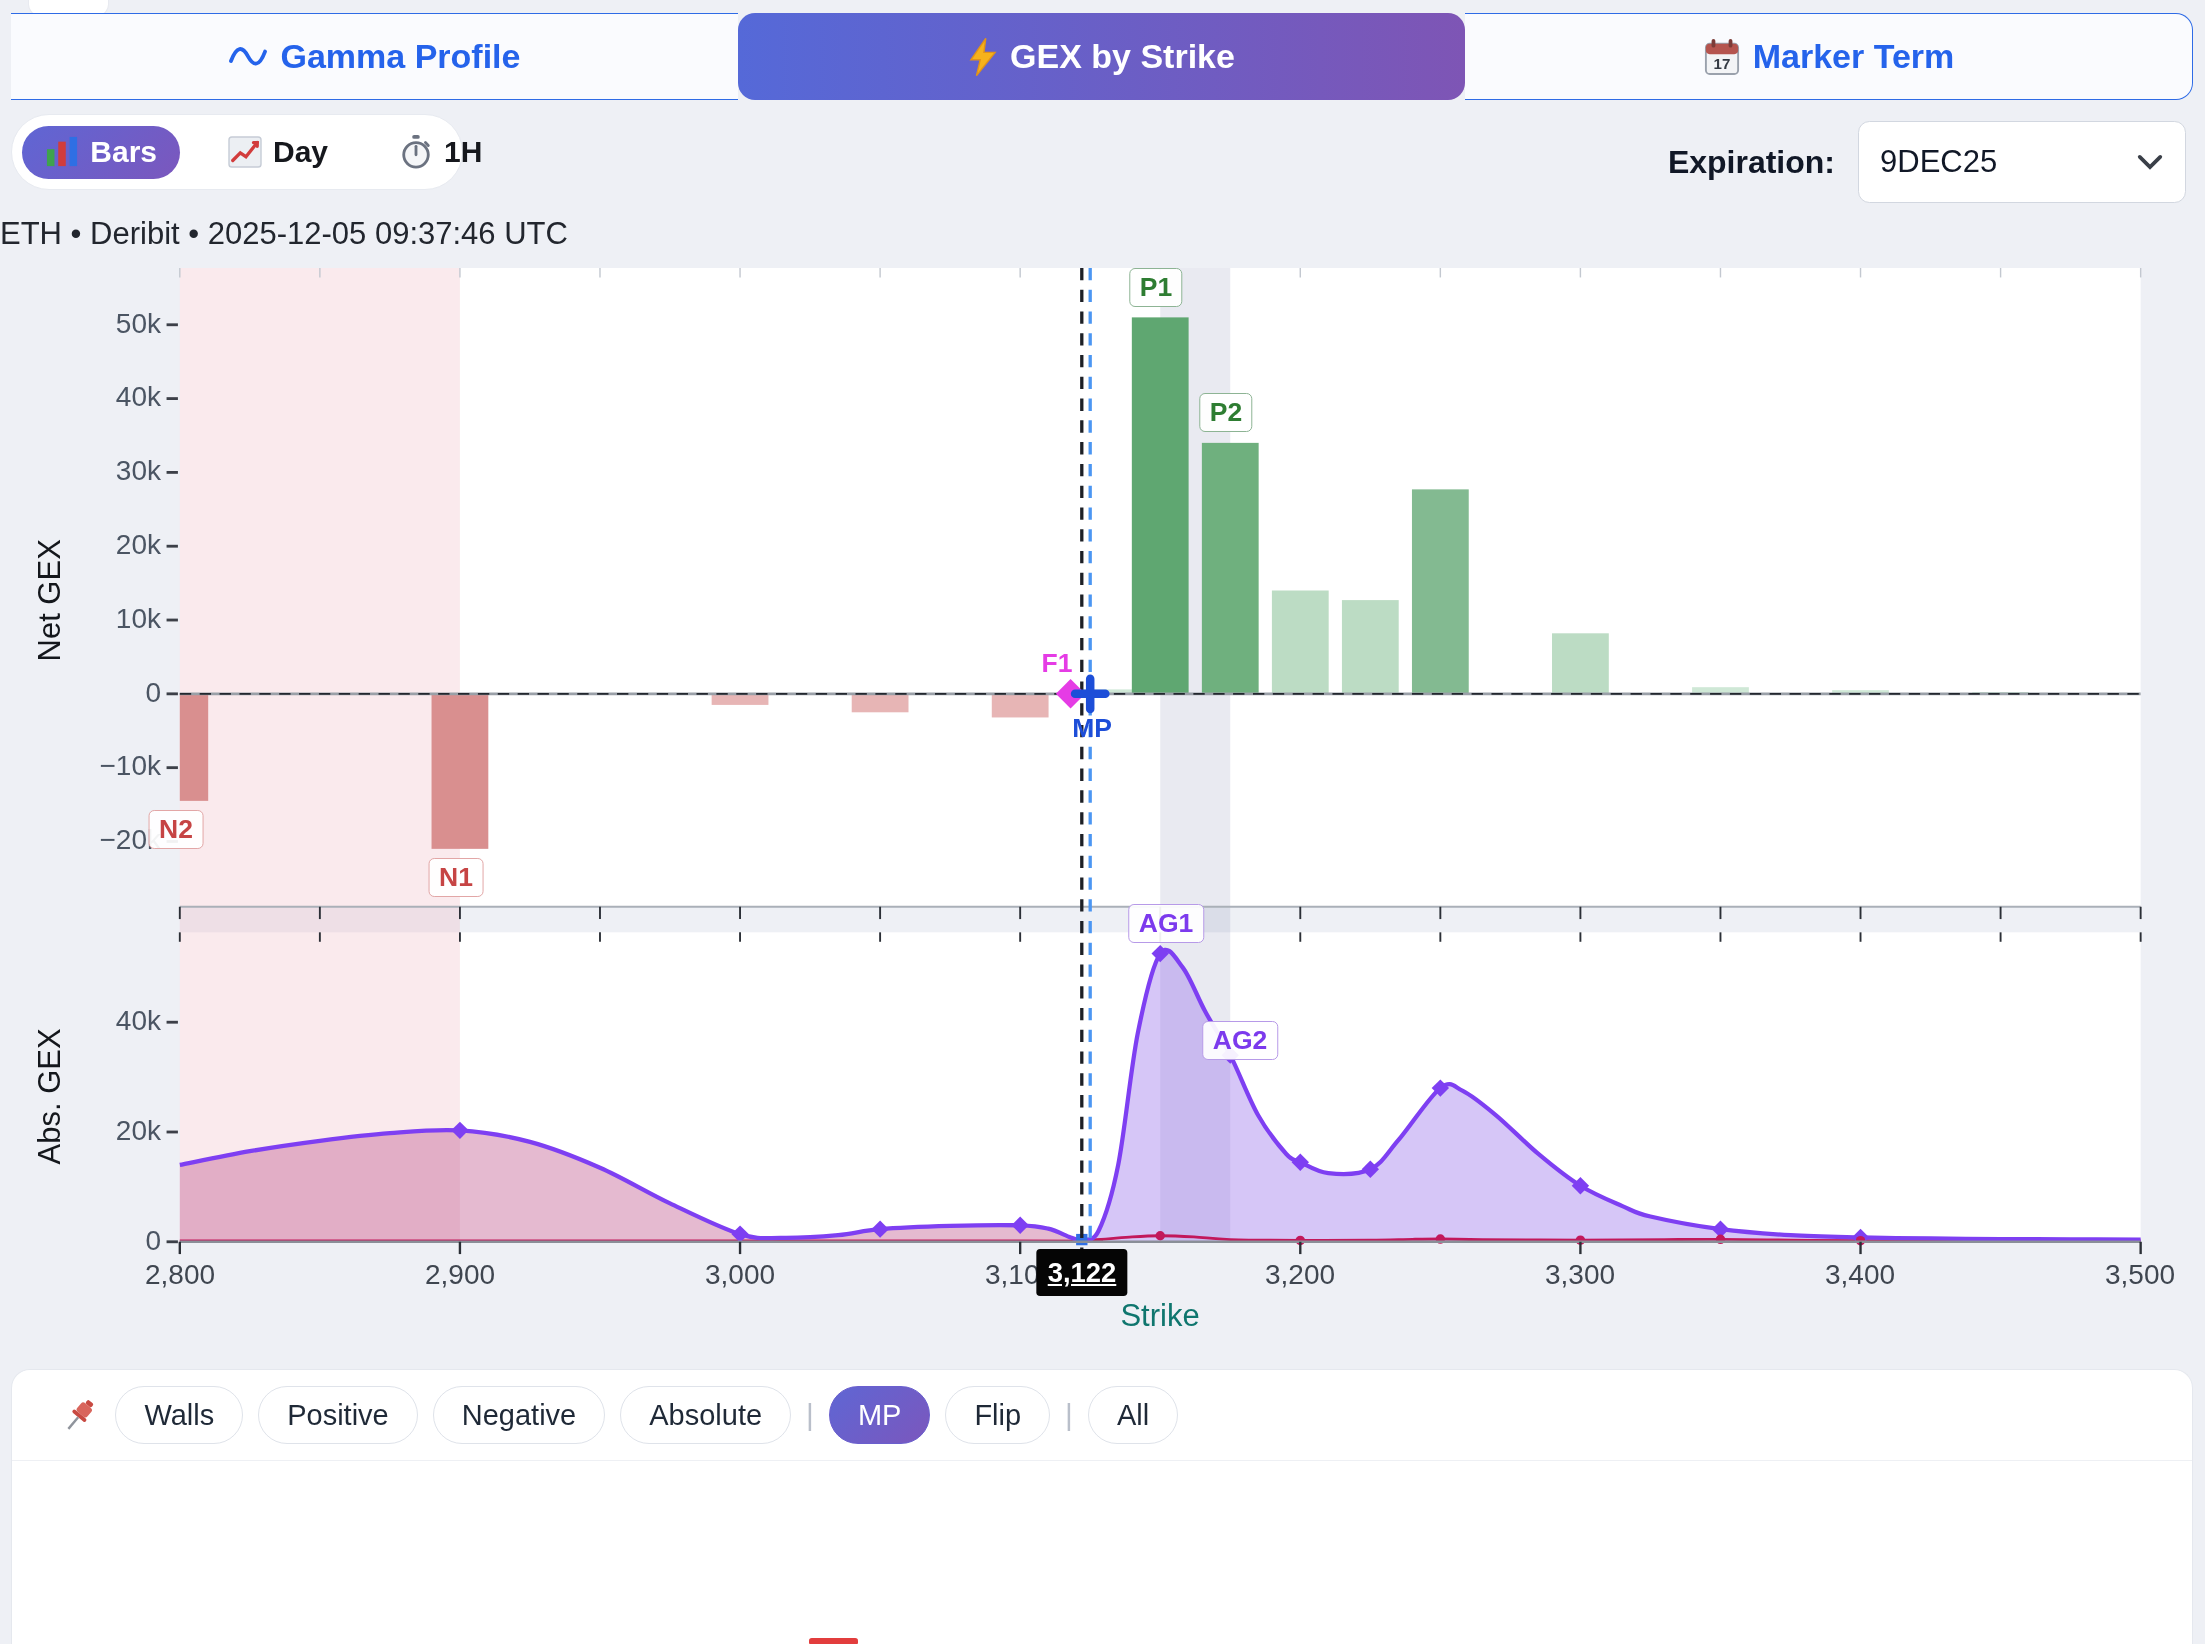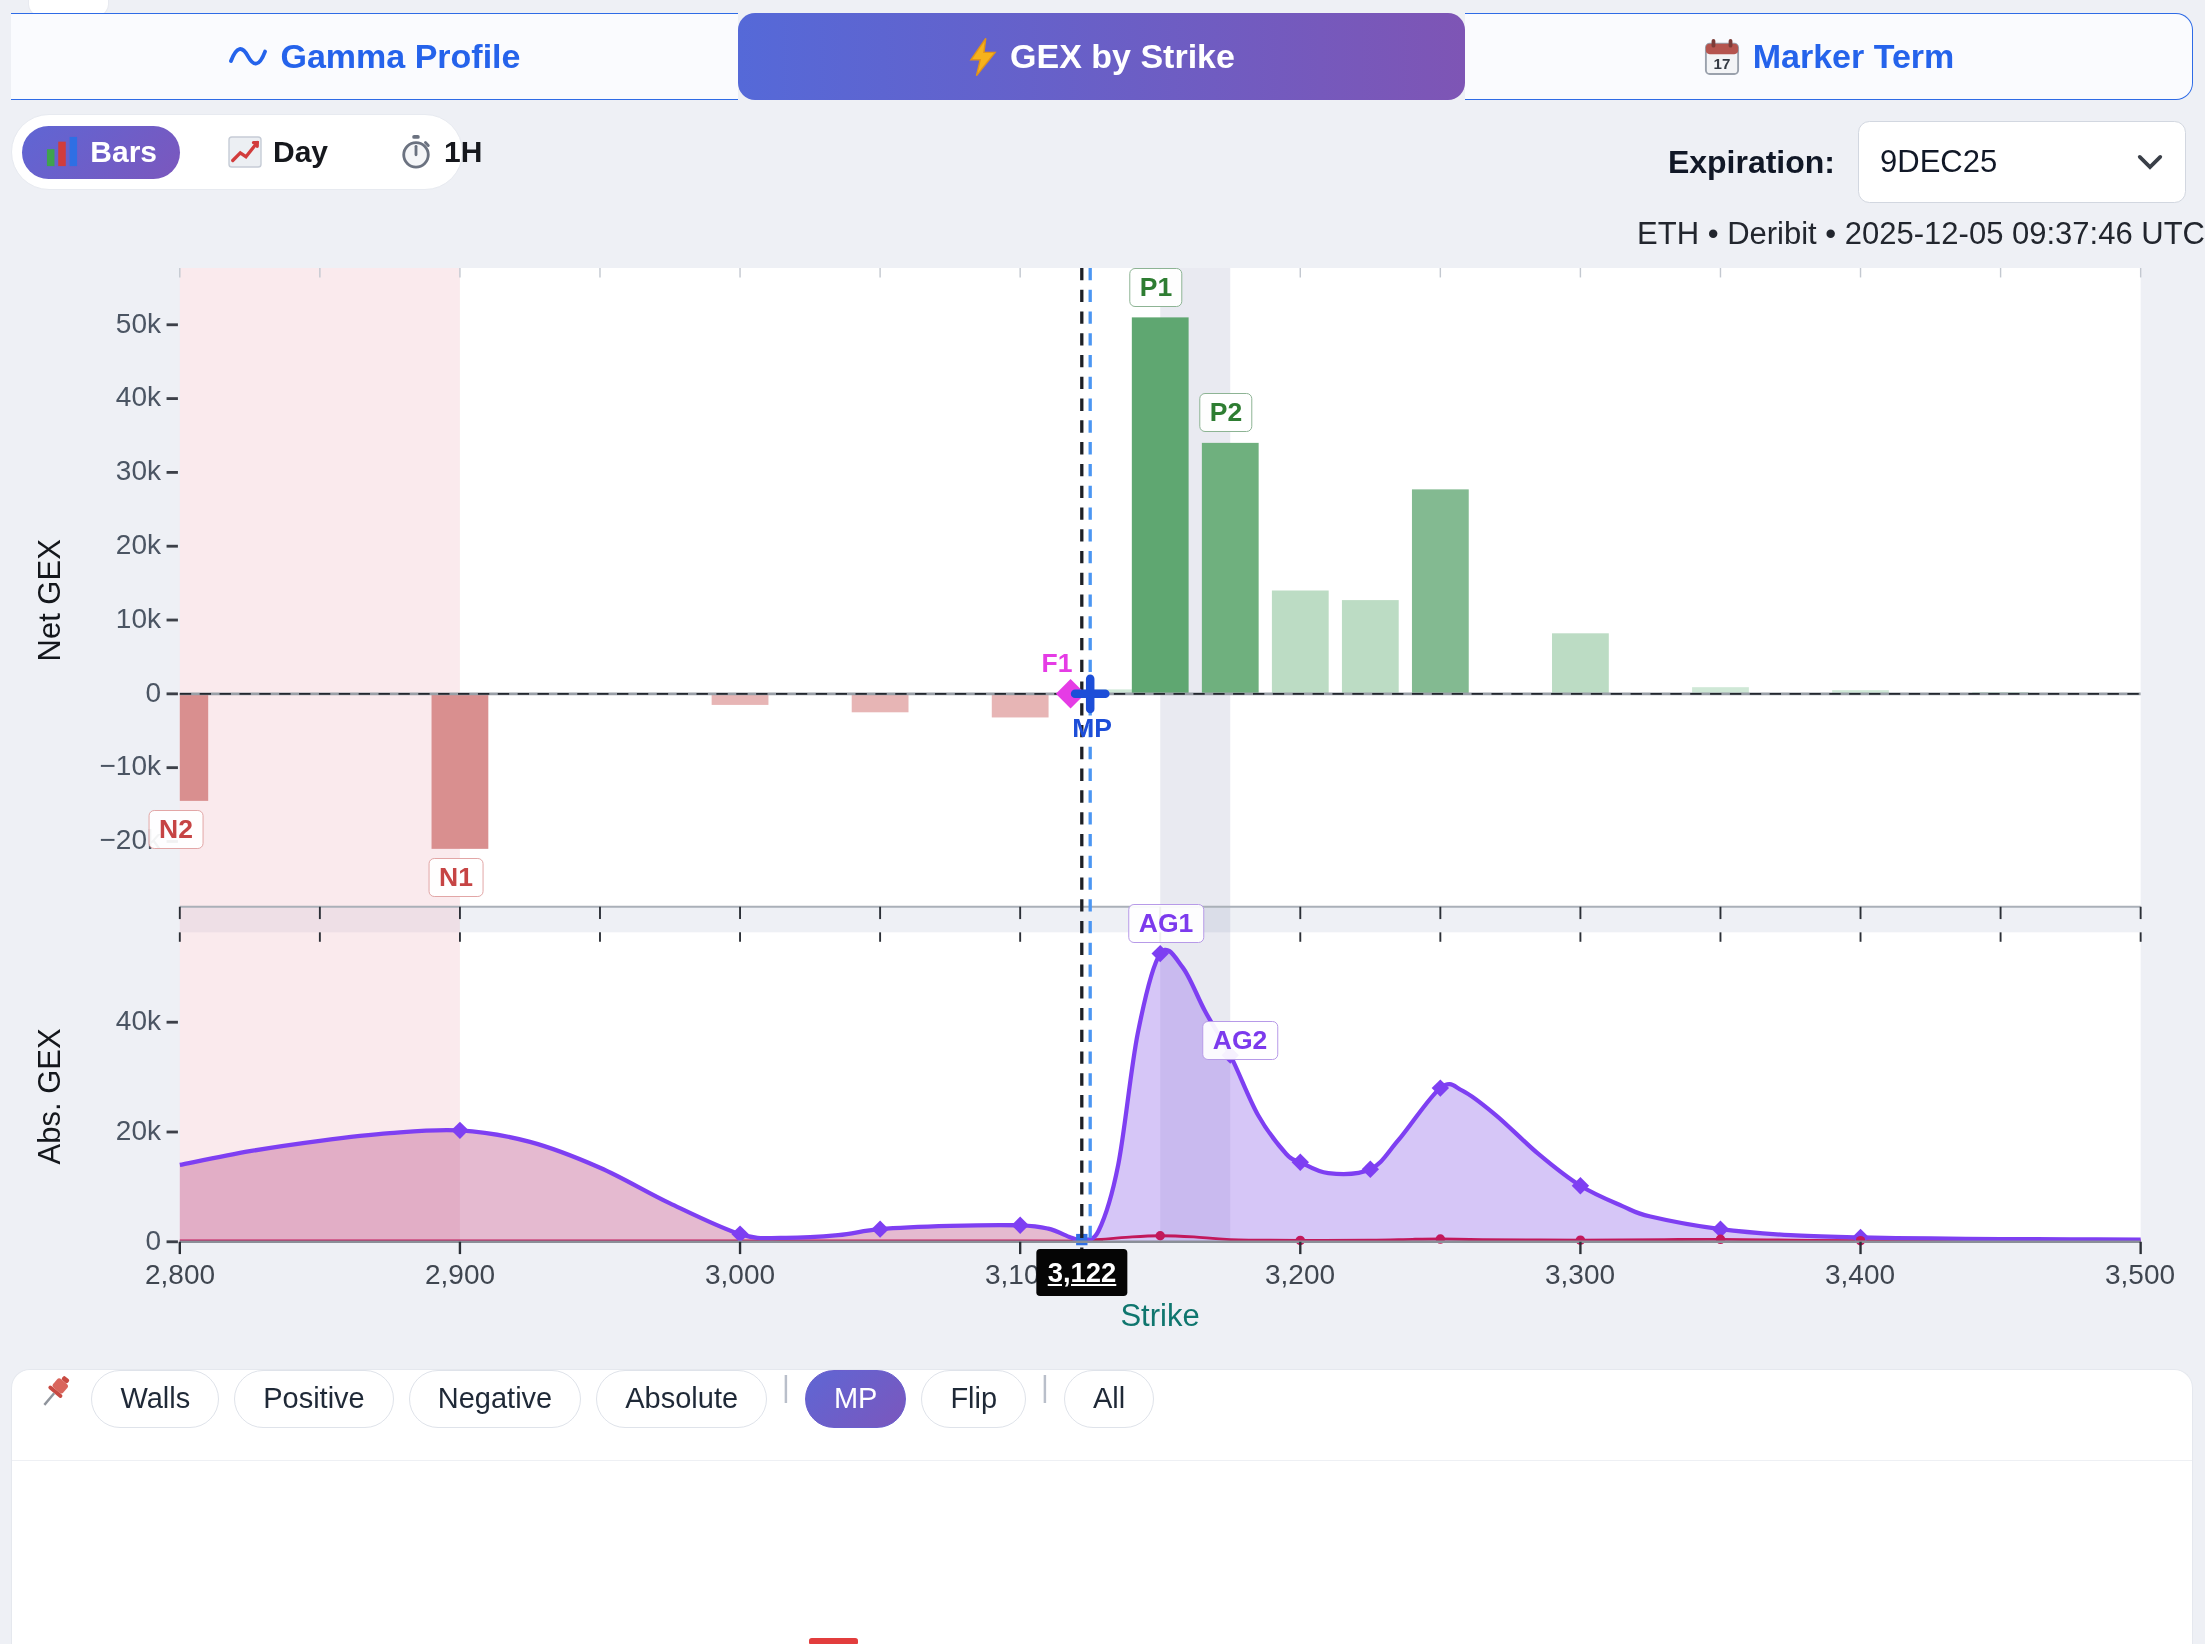--- a/index.html
+++ b/index.html
@@ -21,38 +21,38 @@
   .mode{display:flex;align-items:center;gap:11.4px;font-size:30px;font-weight:600;color:#16181d;
         padding:9.5px 23px;border-radius:945px;cursor:pointer;}
   .mode.active{background:linear-gradient(135deg,#5f66d4,#7b57bd);color:#fff;}
   #expwrap{right:19px;top:121px;display:flex;align-items:center;gap:23px;}
   #explabel{font-size:32px;font-weight:600;color:#111827;}
   #expselect{width:284px;height:64px;background:#fff;border:1.9px solid #d2d7e0;border-radius:11.4px;
              display:flex;align-items:center;justify-content:space-between;padding:8px 21px;
              font-size:31px;color:#111827;cursor:pointer;}
 
   
-  #charttitle{left:0;top:216px;width:2205px;text-align:right;font-size:31px;color:#22262e;font-weight:500;}
+  #charttitle{left:0;top:216px;width:2205px;text-align:left;font-size:31px;color:#22262e;font-weight:500;}
   .ylab{font-size:28px;color:#4b5563;text-align:right;width:114px;}
   .axis-title{font-size:31px;color:#14171c;font-weight:500;transform:rotate(-90deg);transform-origin:center;}
   .xlab{font-size:28px;color:#3f4650;text-align:center;width:132px;}
   .ann{position:absolute;background:rgba(255,255,255,.93);border-radius:5.7px;padding:2.8px 9.5px;
        font-size:26.5px;font-weight:700;transform:translateX(-50%);}
   .ann.pos{color:#2e7d32;border:1.9px solid #8db494;}
   .ann.neg{color:#c64444;border:1.9px solid #e2a6a6;}
   .ann.pur{color:#7c3aed;border:1.9px solid #b79ae8;}
   #tooltip{background:#050505;color:#fff;font-size:27.4px;font-weight:700;padding:7.6px 11.4px;border-radius:3.8px;
            transform:translateX(-50%);}
   .mkr-label{position:absolute;font-size:26.5px;font-weight:700;transform:translateX(-50%);}
 
   
   #controlcard{left:11.4px;top:1369px;width:2182px;height:275px;background:#fff;border:1.9px solid #e5e8ee;
                border-bottom:none;border-radius:19px 19px 0 0;box-sizing:border-box;}
-  #pillrow{position:absolute;left:0;top:0;width:100%;height:91px;display:flex;align-items:flex-start;
-           gap:15px;padding-left:24px;box-sizing:border-box;border-bottom:1.9px solid #eef0f4;}
+  #pillrow{position:absolute;left:0;top:0;width:100%;height:91px;display:flex;align-items:center;
+           gap:15px;padding-left:48px;box-sizing:border-box;border-bottom:1.9px solid #eef0f4;}
   .pill{border:1.9px solid #dfe3ea;border-radius:945px;background:#fff;color:#1f2937;font-size:29px;
         font-weight:500;padding:11.4px 28px;cursor:pointer;}
   .pill.active{background:linear-gradient(135deg,#5f66d4,#7b57bd);border-color:#6a5fce;color:#fff;}
   .pill-sep{color:#b9bfca;font-size:30px;}
   #redmark{left:809px;top:1638px;width:49px;height:6.6px;background:#e23d3d;border-radius:2.8px;}
   #topremnant{left:28px;top:0;width:79px;height:15px;background:#fff;border:0.9px solid #e8eaf0;border-top:none;
               border-radius:0 0 11.4px 11.4px;}
   svg{display:block;}
 </style>
 </head>

